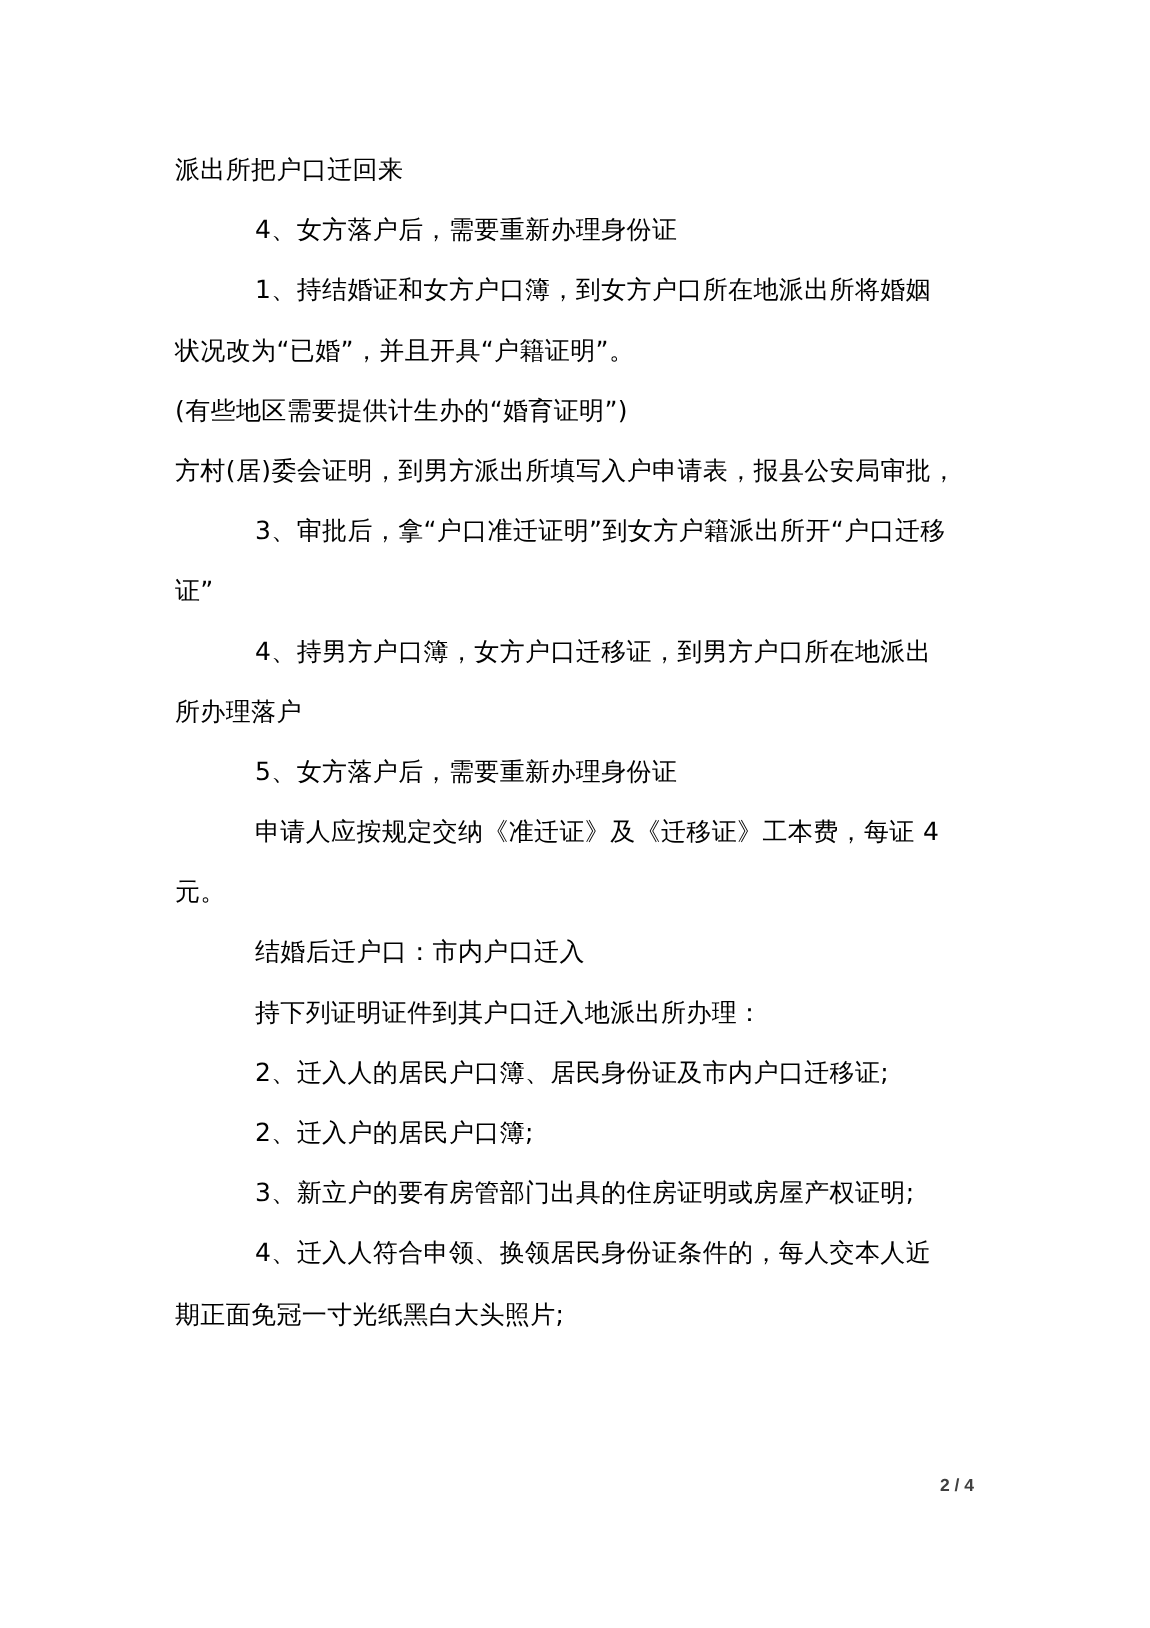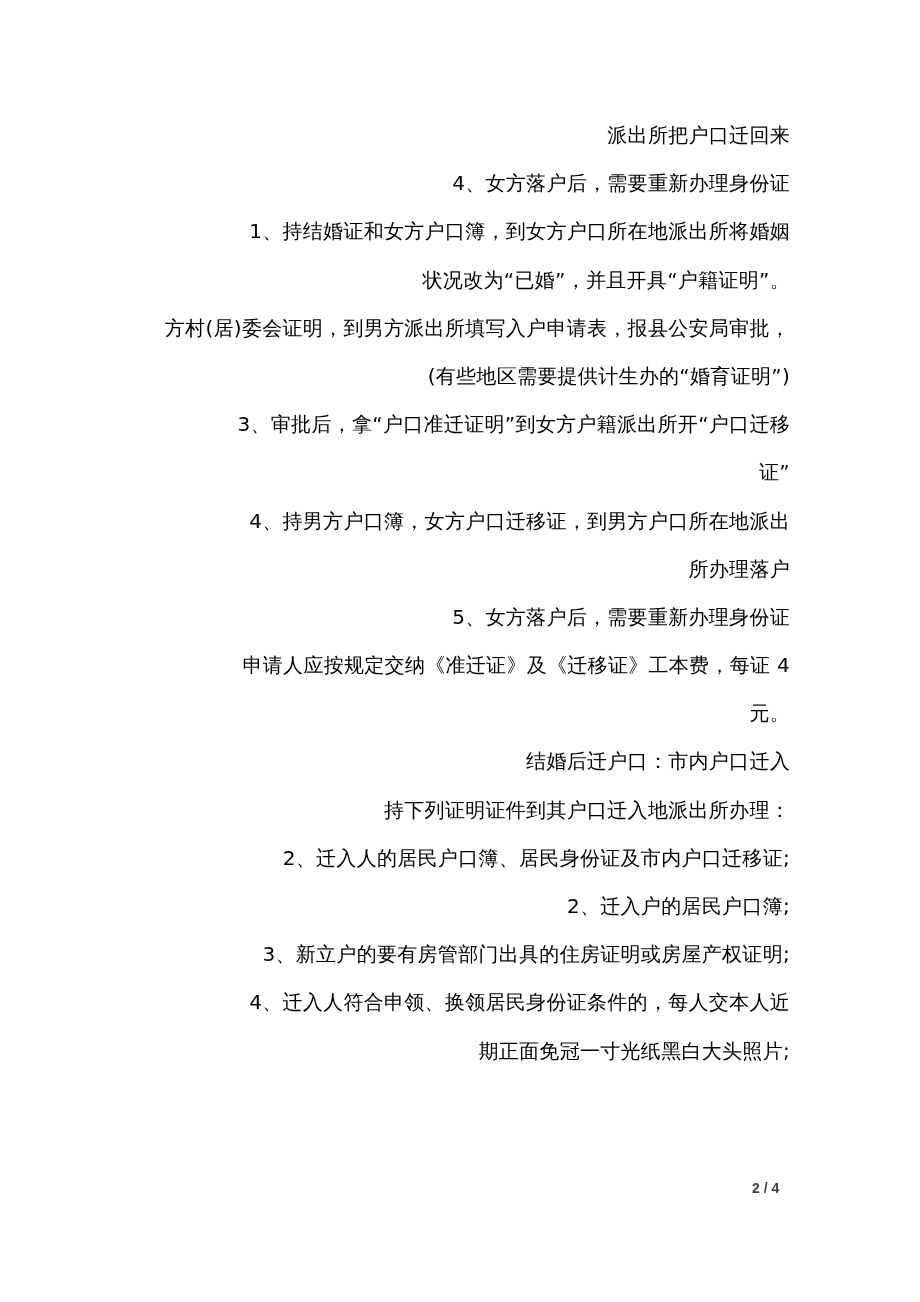--- a/index.html
+++ b/index.html
@@ -21,21 +21,20 @@
       top: 0;
       width: 920px;
       height: 1302px;
       background: #ffffff;
     }
     .body-text {
       position: absolute;
       left: 140px;
       top: 118px;
       width: 650px;
-      text-align: right;
     }
     .line {
       height: 48.2px;
       line-height: 34px;
       font-size: 20px;
       white-space: nowrap;
       letter-spacing: 0.3px;
     }
     .line.indent {
       padding-left: 64px;
@@ -52,22 +51,22 @@
   </style>
 </head>
 <body>
 
 <div class="page">
   <div class="body-text">
     <div class="line">派出所把户口迁回来</div>
     <div class="line indent">4、女方落户后，需要重新办理身份证</div>
     <div class="line indent">1、持结婚证和女方户口簿，到女方户口所在地派出所将婚姻</div>
     <div class="line">状况改为“已婚”，并且开具“户籍证明”。</div>
+    <div class="line">(有些地区需要提供计生办的“婚育证明”)</div>
     <div class="line">方村(居)委会证明，到男方派出所填写入户申请表，报县公安局审批，</div>
-    <div class="line">(有些地区需要提供计生办的“婚育证明”)</div>
     <div class="line indent">3、审批后，拿“户口准迁证明”到女方户籍派出所开“户口迁移</div>
     <div class="line">证”</div>
     <div class="line indent">4、持男方户口簿，女方户口迁移证，到男方户口所在地派出</div>
     <div class="line">所办理落户</div>
     <div class="line indent">5、女方落户后，需要重新办理身份证</div>
     <div class="line indent">申请人应按规定交纳《准迁证》及《迁移证》工本费，每证 4</div>
     <div class="line">元。</div>
     <div class="line indent">结婚后迁户口：市内户口迁入</div>
     <div class="line indent">持下列证明证件到其户口迁入地派出所办理：</div>
     <div class="line indent">2、迁入人的居民户口簿、居民身份证及市内户口迁移证;</div>

